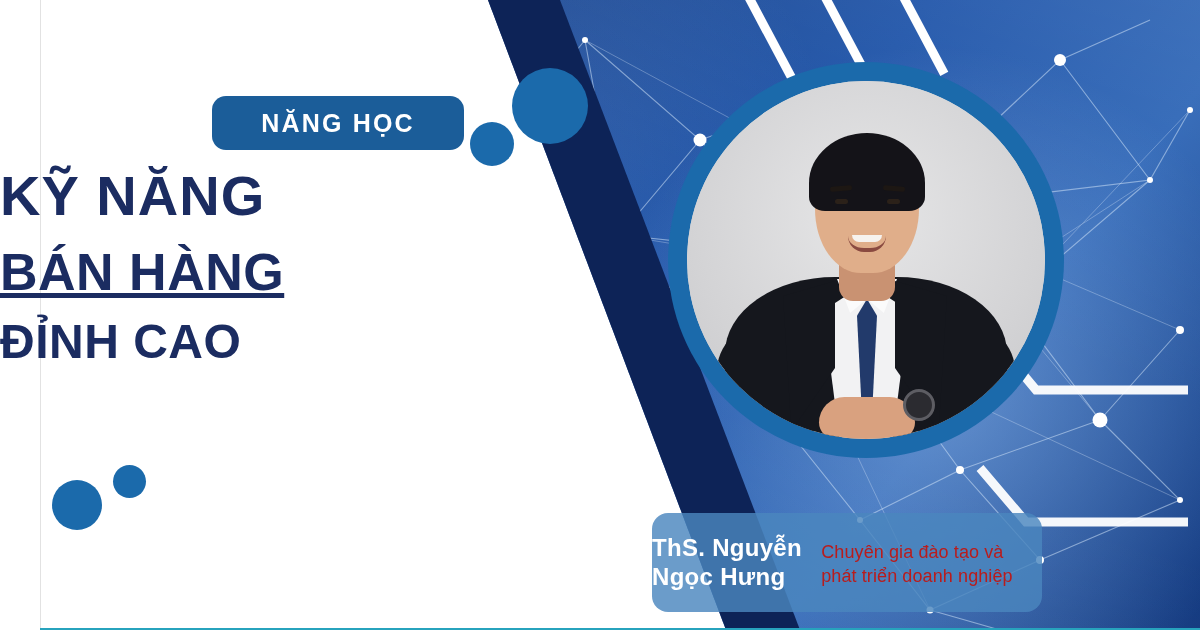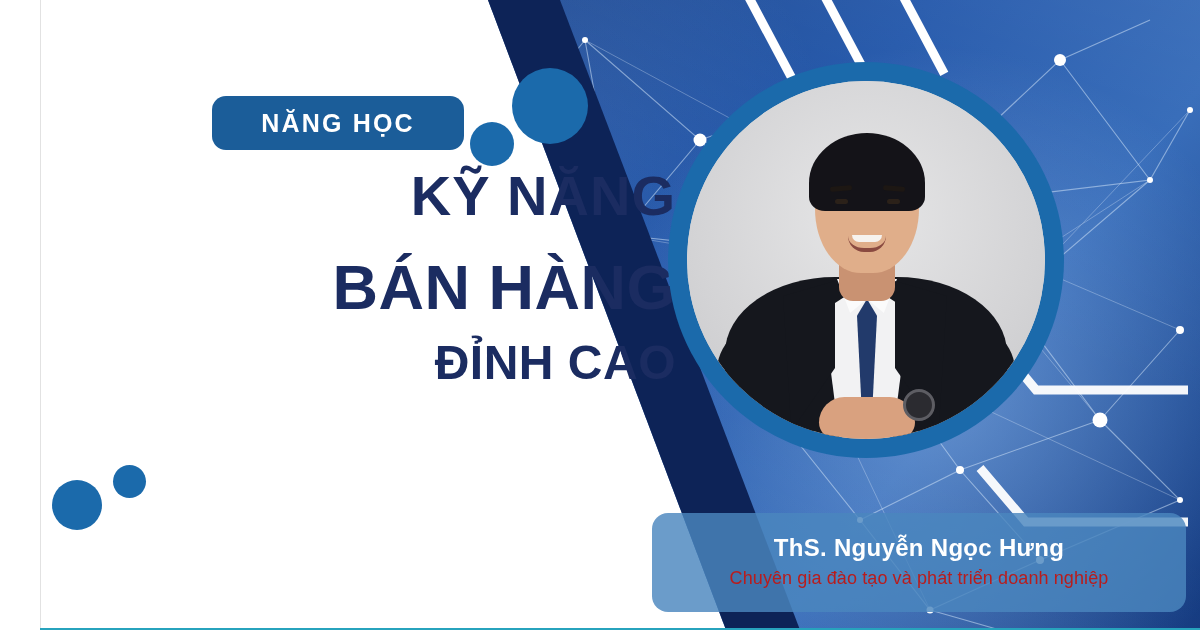--- a/index.html
+++ b/index.html
@@ -74,28 +74,27 @@
   .badge-text{
     color:#ffffff;
     font-size:25px;font-weight:bold;
     letter-spacing:2.2px;
     line-height:1;
   }
 
   
   .headline{
     position:absolute;left:0;top:168px;width:640px;
-    text-align:right;
+    text-align:left;
     color:#1b2c61;
     font-weight:bold;
     line-height:1.0;
-    padding-left:36px;
   }
   .h-l1{font-size:56px;letter-spacing:1px;}
-  .h-l2{font-size:63px;letter-spacing:.5px;margin-top:32px;}
+  .h-l2{font-size:52px;letter-spacing:.5px;margin-top:22px;text-decoration:underline;}
   .h-l3{font-size:48px;letter-spacing:.5px;margin-top:20px;}
 
   
   .portrait-wrap{
     position:absolute;left:668px;top:62px;
     width:396px;height:396px;
     border-radius:50%;
     background:#1b6aab;
     padding:0;
     box-sizing:border-box;
@@ -190,24 +189,24 @@
     background:#d9a17f;border-radius:46px 46px 30px 30px;
   }
   .ph-watch{
     position:absolute;left:216px;top:308px;width:26px;height:26px;
     background:#2b2b30;border-radius:50%;border:3px solid #5d5d63;
   }
 
   
   .nameplate{
     position:absolute;left:652px;top:513px;
-    width:534px;height:99px;
+    width:390px;height:99px;
     background:rgba(74,134,190,.82);
     border-radius:16px;
-    display:flex;flex-direction:column;
+    display:flex;flex-direction:row;
     align-items:center;justify-content:center;
   }
   .np-name{
     color:#ffffff;font-size:24px;font-weight:bold;
     letter-spacing:.3px;line-height:1.2;
   }
   .np-role{
     color:#b91c1c;font-size:18px;font-weight:normal;
     letter-spacing:.1px;line-height:1.3;margin-top:4px;
   }

